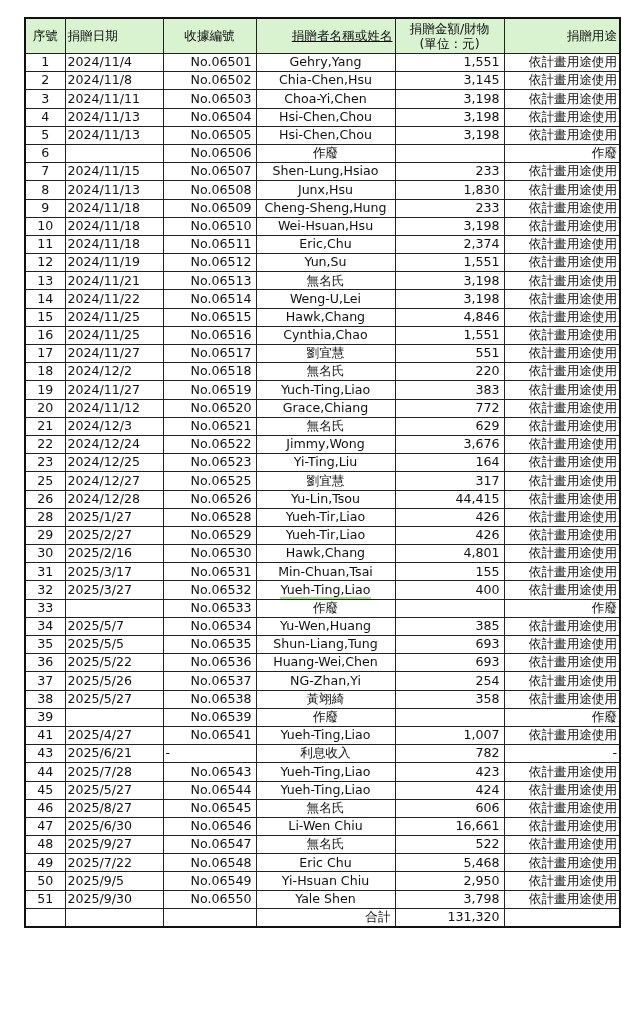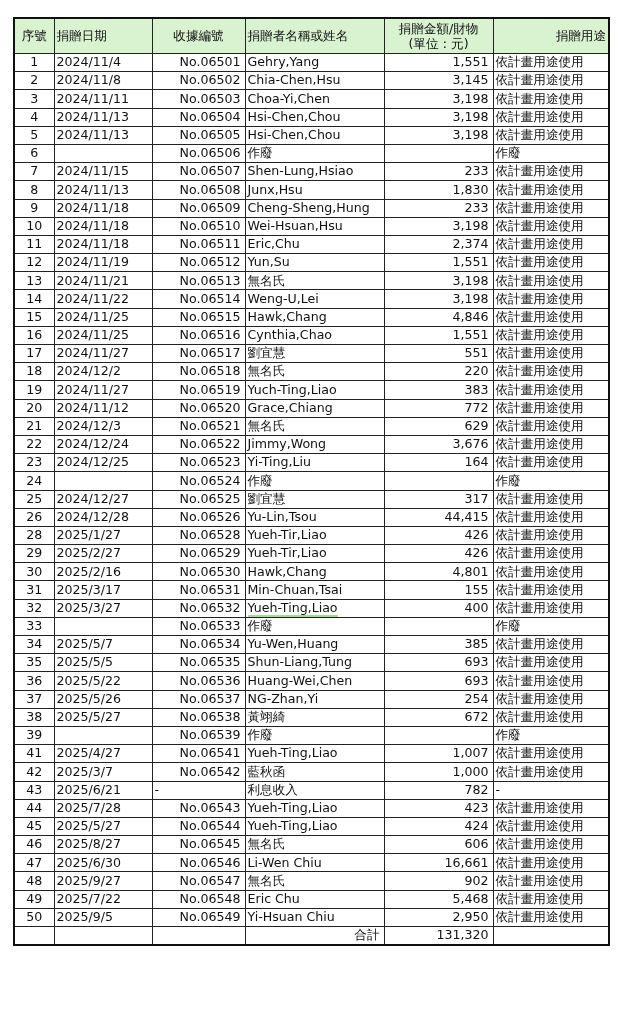--- a/index.html
+++ b/index.html
@@ -1,37 +1,37 @@
 <!DOCTYPE html>
 <html><head>
 <meta charset="utf-8">
 <style>
   html, body { margin:0; padding:0; background:#ffffff; }
   body { width:622px; height:1024px; position:relative; font-family:"DejaVu Sans", sans-serif; color:#111; }
   #tbl {
-    position:absolute; left:13px; top:17px; width:595px;
+    position:absolute; left:24px; top:17px; width:595px;
     border-collapse:collapse; table-layout:fixed;
     border:2px solid #111;
     font-size:12.6px; line-height:1;padding-left:21px;
   }
   #tbl td, #tbl th {
     border:1px solid #222; padding:0 2px; height:17.2px;
     white-space:nowrap; overflow:hidden; font-weight:normal;
   }
   #tbl thead th { background:#d9f2d0; height:34px; line-height:1.2; font-size:12.6px; }
   .c-seq { text-align:center; }
   .c-date { text-align:left; }
   .c-rec { text-align:right; padding-right:4px !important;margin-left:44px; }
-  .c-name { text-align:left;margin-top:16px; }
+  .c-name { text-align:center;margin-top:16px; }
   .c-amt { text-align:right; padding-right:4px !important; }
-  .c-use { text-align:left; }
+  .c-use { text-align:right; }
   th.h-seq { text-align:center; }
   th.h-date { text-align:left; }
   th.h-rec { text-align:center; }
-  th.h-name { text-align:left; }
+  th.h-name { text-align:right;text-decoration:underline; }
   th.h-amt { }
   th.h-use { text-align:right;margin-top:20px; }
   .hl { border-bottom:2px solid #9fe08a; }
 </style>
 </head>
 <body>
 
 <table id="tbl">
   <colgroup>
     <col style="width:40px">
@@ -233,28 +233,20 @@
       </tr>
       <tr>
         <td class="c-seq">23</td>
         <td class="c-date">2024/12/25</td>
         <td class="c-rec">No.06523</td>
         <td class="c-name">Yi-Ting,Liu</td>
         <td class="c-amt">164</td>
         <td class="c-use">依計畫用途使用</td>
       </tr>
       <tr>
-        <td class="c-seq">24</td>
-        <td class="c-date"></td>
-        <td class="c-rec">No.06524</td>
-        <td class="c-name">作廢</td>
-        <td class="c-amt"></td>
-        <td class="c-use">作廢</td>
-      </tr>
-      <tr>
         <td class="c-seq">25</td>
         <td class="c-date">2024/12/27</td>
         <td class="c-rec">No.06525</td>
         <td class="c-name">劉宜慧</td>
         <td class="c-amt">317</td>
         <td class="c-use">依計畫用途使用</td>
       </tr>
       <tr>
         <td class="c-seq">26</td>
         <td class="c-date">2024/12/28</td>
@@ -341,48 +333,40 @@
         <td class="c-rec">No.06537</td>
         <td class="c-name">NG-Zhan,Yi</td>
         <td class="c-amt">254</td>
         <td class="c-use">依計畫用途使用</td>
       </tr>
       <tr>
         <td class="c-seq">38</td>
         <td class="c-date">2025/5/27</td>
         <td class="c-rec">No.06538</td>
         <td class="c-name">黃翊綺</td>
-        <td class="c-amt">672</td>
+        <td class="c-amt">358</td>
         <td class="c-use">依計畫用途使用</td>
       </tr>
       <tr>
         <td class="c-seq">39</td>
         <td class="c-date"></td>
         <td class="c-rec">No.06539</td>
         <td class="c-name">作廢</td>
         <td class="c-amt"></td>
         <td class="c-use">作廢</td>
       </tr>
       <tr>
         <td class="c-seq">41</td>
         <td class="c-date">2025/4/27</td>
         <td class="c-rec">No.06541</td>
         <td class="c-name">Yueh-Ting,Liao</td>
         <td class="c-amt">1,007</td>
         <td class="c-use">依計畫用途使用</td>
       </tr>
       <tr>
-        <td class="c-seq">42</td>
-        <td class="c-date">2025/3/7</td>
-        <td class="c-rec">No.06542</td>
-        <td class="c-name">藍秋函</td>
-        <td class="c-amt">1,000</td>
-        <td class="c-use">依計畫用途使用</td>
-      </tr>
-      <tr>
         <td class="c-seq">43</td>
         <td class="c-date">2025/6/21</td>
         <td class="c-rec" style="text-align: left;">-</td>
         <td class="c-name">利息收入</td>
         <td class="c-amt">782</td>
         <td class="c-use">-</td>
       </tr>
       <tr>
         <td class="c-seq">44</td>
         <td class="c-date">2025/7/28</td>
@@ -413,37 +397,45 @@
         <td class="c-rec">No.06546</td>
         <td class="c-name">Li-Wen Chiu</td>
         <td class="c-amt">16,661</td>
         <td class="c-use">依計畫用途使用</td>
       </tr>
       <tr>
         <td class="c-seq">48</td>
         <td class="c-date">2025/9/27</td>
         <td class="c-rec">No.06547</td>
         <td class="c-name">無名氏</td>
-        <td class="c-amt">902</td>
+        <td class="c-amt">522</td>
         <td class="c-use">依計畫用途使用</td>
       </tr>
       <tr>
         <td class="c-seq">49</td>
         <td class="c-date">2025/7/22</td>
         <td class="c-rec">No.06548</td>
         <td class="c-name">Eric Chu</td>
         <td class="c-amt">5,468</td>
         <td class="c-use">依計畫用途使用</td>
       </tr>
       <tr>
         <td class="c-seq">50</td>
         <td class="c-date">2025/9/5</td>
         <td class="c-rec">No.06549</td>
         <td class="c-name">Yi-Hsuan Chiu</td>
         <td class="c-amt">2,950</td>
+        <td class="c-use">依計畫用途使用</td>
+      </tr>
+      <tr>
+        <td class="c-seq">51</td>
+        <td class="c-date">2025/9/30</td>
+        <td class="c-rec">No.06550</td>
+        <td class="c-name">Yale Shen</td>
+        <td class="c-amt">3,798</td>
         <td class="c-use">依計畫用途使用</td>
       </tr>
     </tbody>
   <tfoot>
     <tr>
       <td></td>
       <td></td>
       <td></td>
       <td class="c-amt">合計</td>
       <td class="c-amt">131,320</td>

